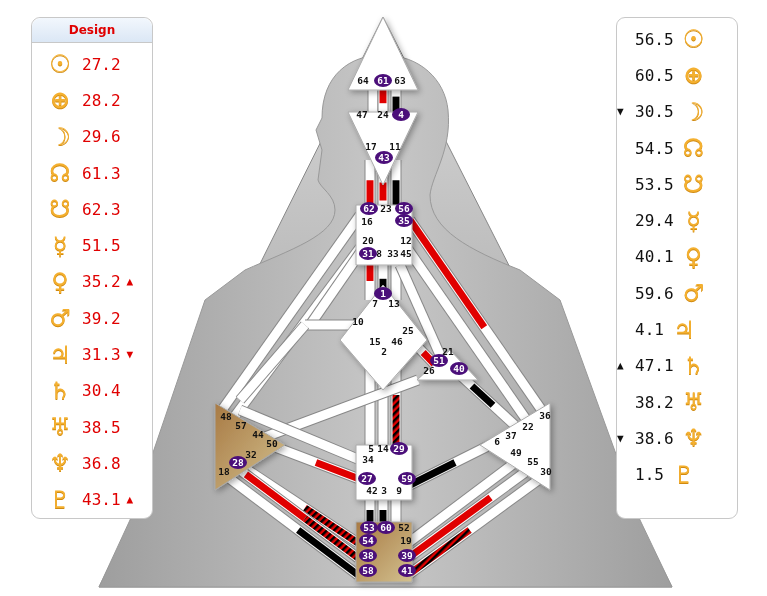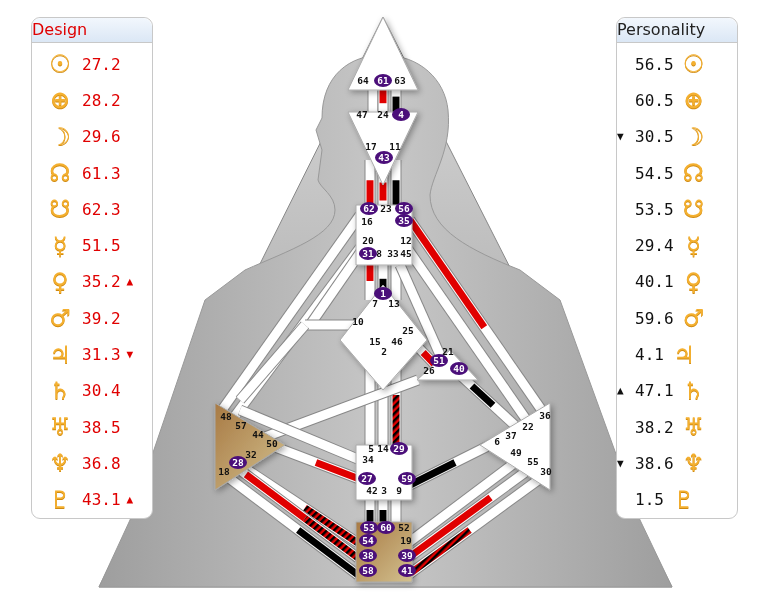--- a/index.html
+++ b/index.html
@@ -1,20 +1,20 @@
 <!DOCTYPE html>
 <html><head>
 <meta charset="utf-8">
 <style>
   html,body{margin:0;padding:0;background:#fff;}
   body{width:767px;height:596px;position:relative;overflow:hidden;font-family:"DejaVu Sans",sans-serif;}
   .panel{position:absolute;top:17px;width:120px;height:500px;border:1px solid #c8c8c8;border-radius:9px;background:#fff;z-index:3;}
   .panel-left{left:31px;}
   .panel-right{left:616px;}
-  .panel-head{height:24px;line-height:24px;font-size:16px;font-weight:normal;border-bottom:1px solid #c8c8c8;border-radius:9px 9px 0 0;background:linear-gradient(#f2f7fd,#dbe7f5);}
+  .panel-head{height:24px;line-height:24px;text-align:center;font-size:12px;font-weight:bold;border-bottom:1px solid #c8c8c8;border-radius:9px 9px 0 0;background:linear-gradient(#f2f7fd,#dbe7f5);}
   .panel-left .panel-head{color:#e00000;}
   .panel-right .panel-head{color:#222;}
   .rows{padding-top:3px;}
   .row{height:36.3px;display:flex;align-items:center;font-family:"DejaVu Sans Mono",monospace;font-size:16px;}
   .panel-left .row{color:#e00000;padding-left:14px;}
   .panel-right .row{color:#111;padding-right:14px;}
   .glyph{width:28px;height:30px;display:flex;align-items:center;justify-content:center;font-family:"DejaVu Sans",sans-serif;font-size:24px;font-weight:bold;color:#f4b030;text-shadow:0 1px 0 #d08a10;}
   .panel-left .glyph{margin-right:8px;}
   .panel-right .glyph{margin-left:6px;}
   .val{display:inline-block;}
@@ -520,21 +520,20 @@
       </div>
       <div class="row">
         <span class="glyph">♇</span>
         <span class="val">43.1</span>
         <span class="arrow">▲</span>
       </div>
     </div>
 </div>
 
 <div class="panel panel-right">
-  <div class="panel-head">Personality</div>
   <div class="rows" id="personality-rows">
       <div class="row">
         <span class="arrow-pre"></span>
         <span class="val">56.5</span>
         <span class="glyph">☉</span>
       </div>
       <div class="row">
         <span class="arrow-pre"></span>
         <span class="val">60.5</span>
         <span class="glyph">⊕</span>

